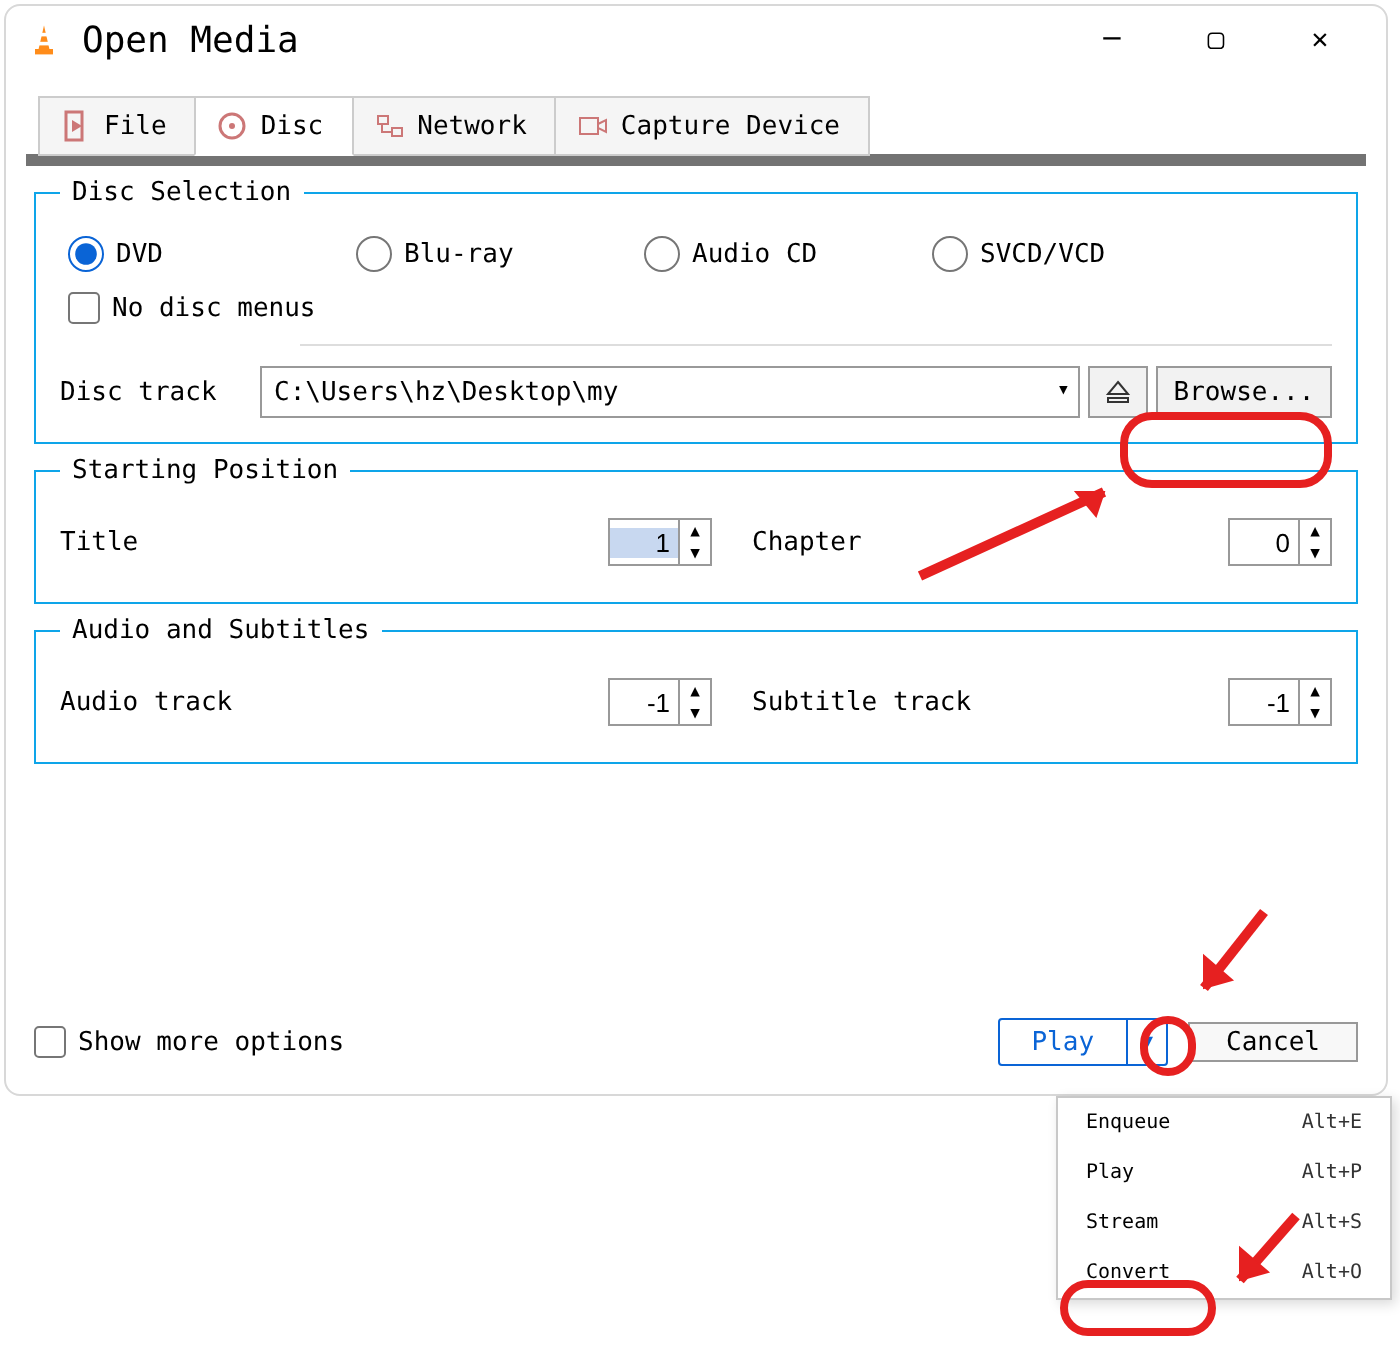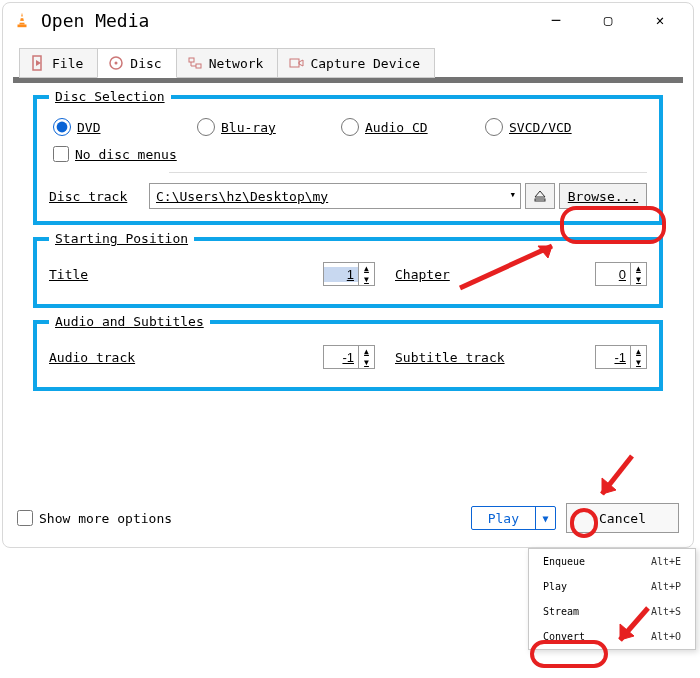--- a/index.html
+++ b/index.html
@@ -65,24 +65,23 @@
   position:relative;
   top:1px;
 }
 .tab.active {
   background: #fff;
   border-bottom: 1px solid #fff;
   z-index: 2;
 }
 .tab .ticon { width: 16px; height: 16px; }
 fieldset {
-  border: 4px solid #0ea5e9;
-  margin: 6px 20px;
+  border: 1px solid #0ea5e9;
+  margin: 6px 4px;
   padding: 10px 12px 12px 12px;
-  text-decoration: underline;
 }
 legend {
   padding: 0 6px;
   color: #000;
   font-size:13px;
 }
 .radio-row {
   display: flex;
   gap: 0;
   margin: 4px 0 10px 4px;
@@ -154,21 +153,21 @@
 }
 .play-main {
   padding: 0 16px; display:flex;align-items:center; color:#0a64d6;
 }
 .play-drop {
   width:20px; border-left:1px solid #0a64d6;
   display:flex;align-items:center;justify-content:center; color:#0a64d6;
   font-size:10px;
 }
 .cancel-btn {
-  height:30px; padding:0 32px; border:1px solid #999; background:#f8f8f8;
+  height:20px; padding:0 18px; border:1px solid #999; background:#f8f8f8;
   display:flex;align-items:center;
 }
 .dropdown-menu {
   position:absolute;
   left: 528px; top: 548px;
   width: 168px;
   background:#fff;
   border:1px solid #c8c8c8;
   box-shadow: 2px 2px 6px rgba(0,0,0,.15);
 }

